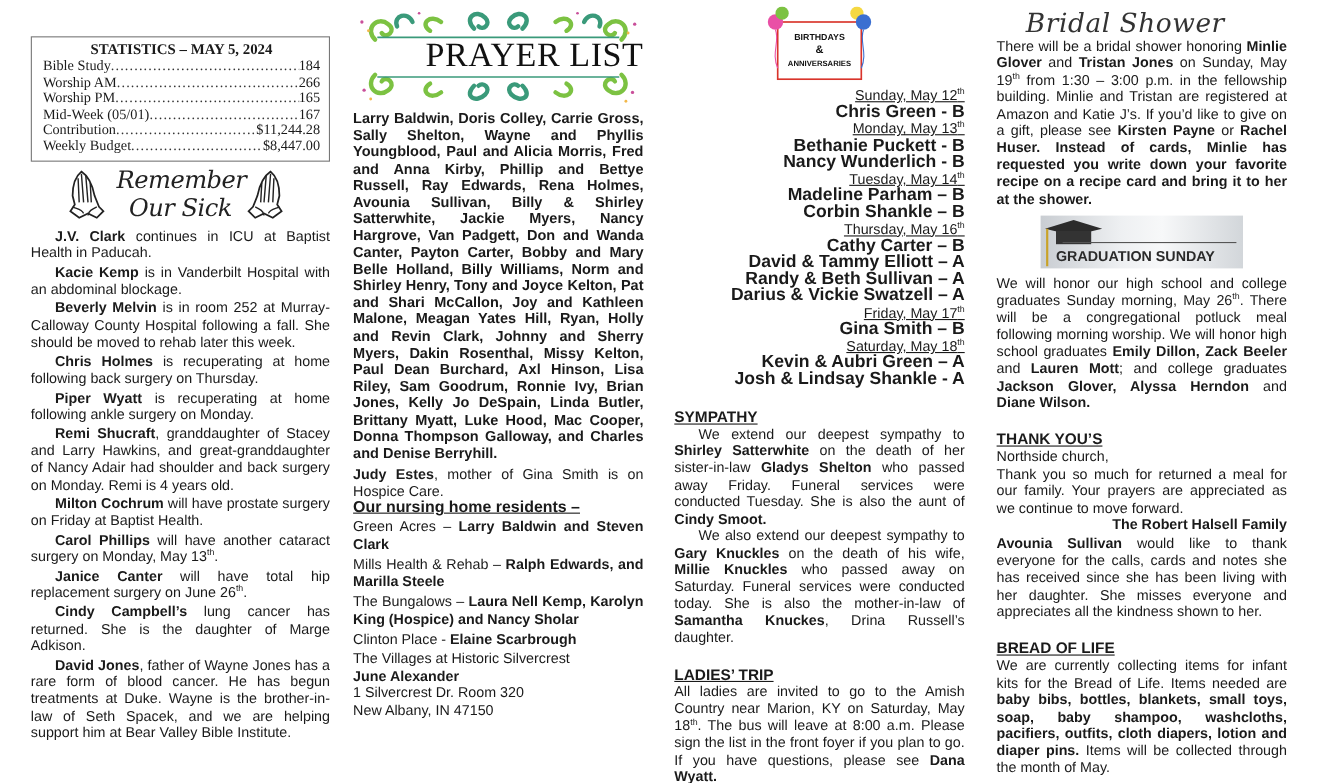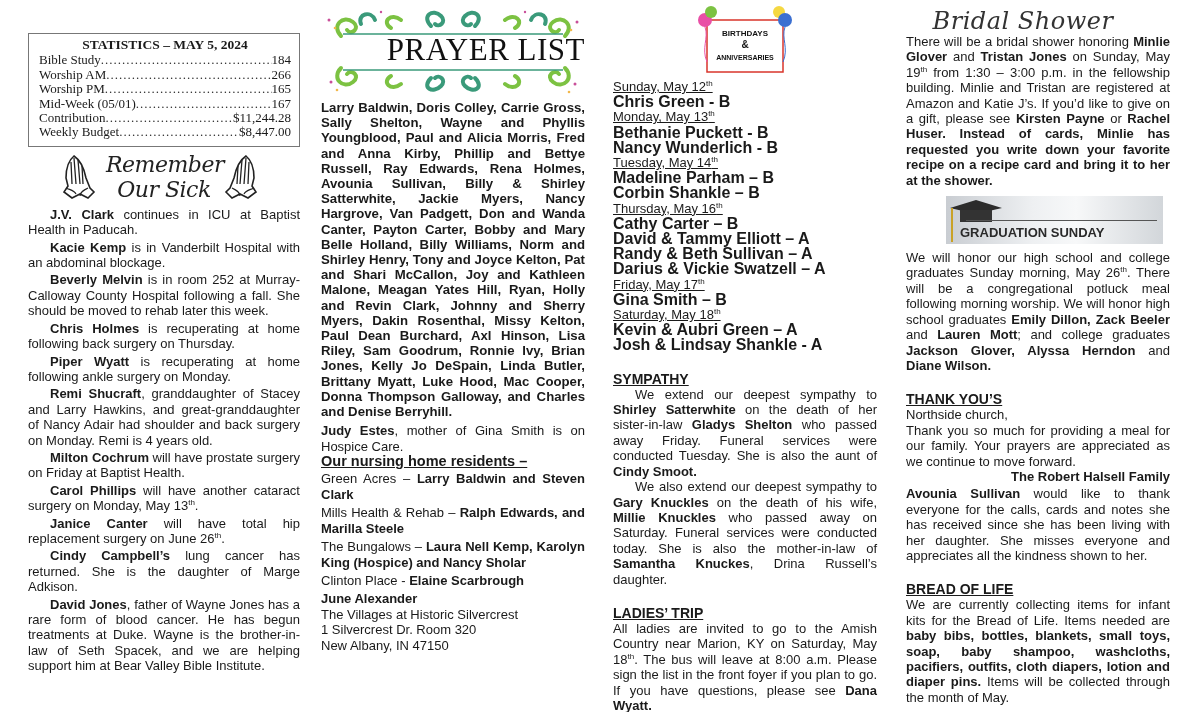--- a/index.html
+++ b/index.html
@@ -37,28 +37,28 @@
   .prayer-banner svg { position: absolute; left: 0; top: 0; }
   .prayer-title { position: absolute; left: 0; right: 0; top: 28px; text-align: right; font-family: "Liberation Serif", serif; font-size: 31px; line-height: 32px; letter-spacing: 0.5px; color: #111; }
   .prayer-names { font-weight: bold; text-align: justify; margin-top: 4px; font-size: 13.2px; line-height: 15.2px; }
   .judy { margin-top: 4px; text-align: justify; }
   .sect-head { font-weight: bold; text-decoration: underline; font-size: 14.5px; margin-top: 0; margin-bottom: 2px; }
   .nursing p { margin-bottom: 3px; text-align: justify; }
   .addr { line-height: 15.4px; }
 
   
   .bday-banner { margin: 6px auto 0; width: 100px; height: 70px; position: relative; }
-  .bday-list { text-align: left; margin-top: 3px; }
+  .bday-list { text-align: right; margin-top: 3px; }
   .bday-day { text-decoration: underline; font-size: 13px; line-height: 15.2px; }
   .bday-name { font-weight: bold; font-size: 16px; line-height: 15.2px; }
   .cap-head { font-weight: bold; text-decoration: underline; font-size: 14px; margin-top: 18px; line-height: 16px; }
 
   
   .bridal-title { text-align: center; font-family: "DejaVu Serif", serif; font-style: italic; font-size: 24px; line-height: 26px; margin-top: 8px; letter-spacing: 0.5px; color: #333; margin-left: -30px; }
-  .grad-banner { margin: 8px 0 6px 40px; width: 217px; height: 48px; position: relative; background: linear-gradient(90deg, #c9cdd2 0%, #eef0f2 40%, #f7f8f9 60%, #d2d6da 100%); overflow: hidden; }
+  .grad-banner { margin: 8px 0 6px 40px; width: 184px; height: 48px; position: relative; background: linear-gradient(90deg, #c9cdd2 0%, #eef0f2 40%, #f7f8f9 60%, #d2d6da 100%); overflow: hidden; }
   .grad-text { position: absolute; left: 14px; bottom: 4px; font-weight: bold; font-size: 13px; letter-spacing: 0; color: #2a2a2a; }
   .grad-line { position: absolute; left: 20px; right: 6px; top: 24px; border-top: 1px solid #555; }
   .signature { text-align: right; font-weight: bold; }
 </style>
 </head>
 <body>
 
 <div class="col" id="col1">
   <div class="stats">
     <h2>STATISTICS – MAY 5, 2024</h2>
@@ -169,22 +169,22 @@
   <p class="judy"><b>Judy Estes</b><span>, mother of Gina Smith is on Hospice Care.</span></p>
 
   <div class="sect-head">Our nursing home residents –</div>
   <div class="nursing" id="nursing-list">
       <p><span>Green Acres – </span><b>Larry Baldwin and Steven Clark</b></p>
       <p><span>Mills Health &amp; Rehab – </span><b>Ralph Edwards, and Marilla Steele</b></p>
       <p><span>The Bungalows – </span><b>Laura Nell Kemp, Karolyn King (Hospice) and Nancy Sholar</b></p>
       <p><span>Clinton Place - </span><b>Elaine Scarbrough</b></p>
     </div>
   <div class="addr">
+    <div>The Villages at Historic Silvercrest</div>
     <div><b>June Alexander</b></div>
-    <div>The Villages at Historic Silvercrest</div>
     <div>1 Silvercrest Dr. Room 320</div>
     <div>New Albany, IN 47150</div>
   </div>
 </div>
 
 <div class="col" id="col3">
   <div class="bday-banner">
     <svg width="100" height="70" viewBox="0 0 100 70">
       <rect x="12" y="14" width="76" height="52" fill="#fff" stroke="#d9342b" stroke-width="1.5"></rect>
       <circle cx="10" cy="14" r="7" fill="#e94fa6"></circle>
@@ -237,19 +237,19 @@
       <rect x="14" y="14" width="32" height="12" fill="#333"></rect>
       <line x1="6" y1="12" x2="6" y2="46" stroke="#c9a227" stroke-width="2"></line>
     </svg>
     <div class="grad-line"></div>
     <div class="grad-text">GRADUATION SUNDAY</div>
   </div>
   <p class="just"><span>We will honor our high school and college graduates Sunday morning, May 26</span><sup>th</sup><span>. There will be a congregational potluck meal following morning worship. We will honor high school graduates </span><b>Emily Dillon, Zack Beeler</b><span> and </span><b>Lauren Mott</b><span>; and college graduates </span><b>Jackson Glover, Alyssa Herndon</b><span> and </span><b>Diane Wilson.</b></p>
 
   <div class="cap-head">THANK YOU’S</div>
   <div>Northside church,</div>
-  <p class="just">Thank you so much for providing a meal for our family. Your prayers are appreciated as we continue to move forward.</p>
+  <p class="just">Thank you so much for returned a meal for our family. Your prayers are appreciated as we continue to move forward.</p>
   <div class="signature">The Robert Halsell Family</div>
   <p class="just" style="margin-top:2px"><b>Avounia Sullivan</b><span> would like to thank everyone for the calls, cards and notes she has received since she has been living with her daughter. She misses everyone and appreciates all the kindness shown to her.</span></p>
 
   <div class="cap-head">BREAD OF LIFE</div>
   <p class="just"><span>We are currently collecting items for infant kits for the Bread of Life. Items needed are </span><b>baby bibs, bottles, blankets, small toys, soap, baby shampoo, washcloths, pacifiers, outfits, cloth diapers, lotion and diaper pins.</b><span> Items will be collected through the month of May.</span></p>
 </div>
 
 </body></html>

